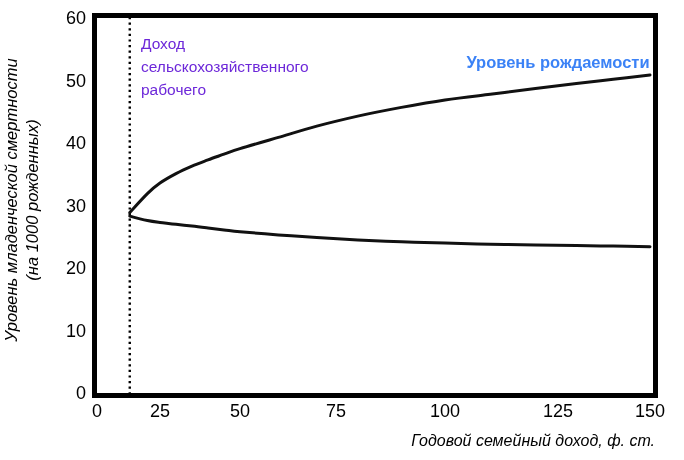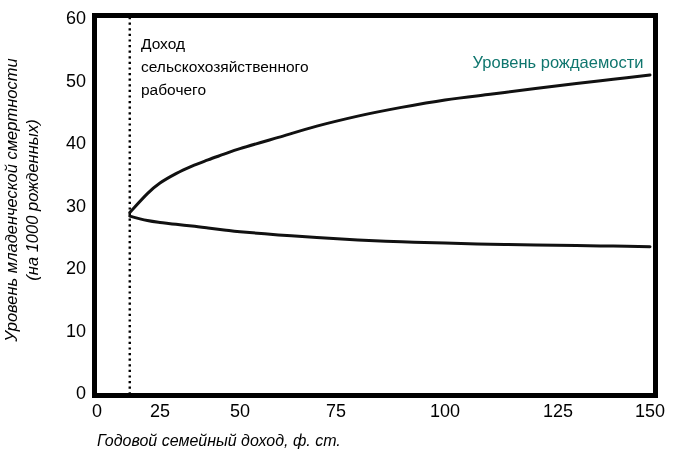--- a/index.html
+++ b/index.html
@@ -33,40 +33,41 @@
     font-style: italic;
     font-size: 16.5px;
     white-space: pre-line;
     color: #000;
   }
   .x-title {
     position: absolute;
     left: 97px;
     top: 432px;
     width: 558px;
-    text-align: left;
+    text-align: right;
     font-style: italic;
     font-size: 16px;
     color: #000;
   }
   .annotation {
     position: absolute;
     left: 141px;
     top: 32px;
     font-size: 15.5px;
     line-height: 23px;
     white-space: pre-line;
-    color: #000000;
+    color: #6d28d9;
   }
   .series-label {
     position: absolute;
     transform: translate(-50%, -50%);
     font-size: 16.5px;
     white-space: nowrap;
-    color: #0f766e;
+    color: #3b82f6;
+    font-weight: bold;
   }
   .series-label.birth { left: 558px; top: 62px; }
   .series-label.death { left: 570px; top: 275px; }
   .tick-text {
     font-family: "Liberation Sans", sans-serif;
     font-size: 18px;
     fill: #000;
   }
 </style>
 </head>

